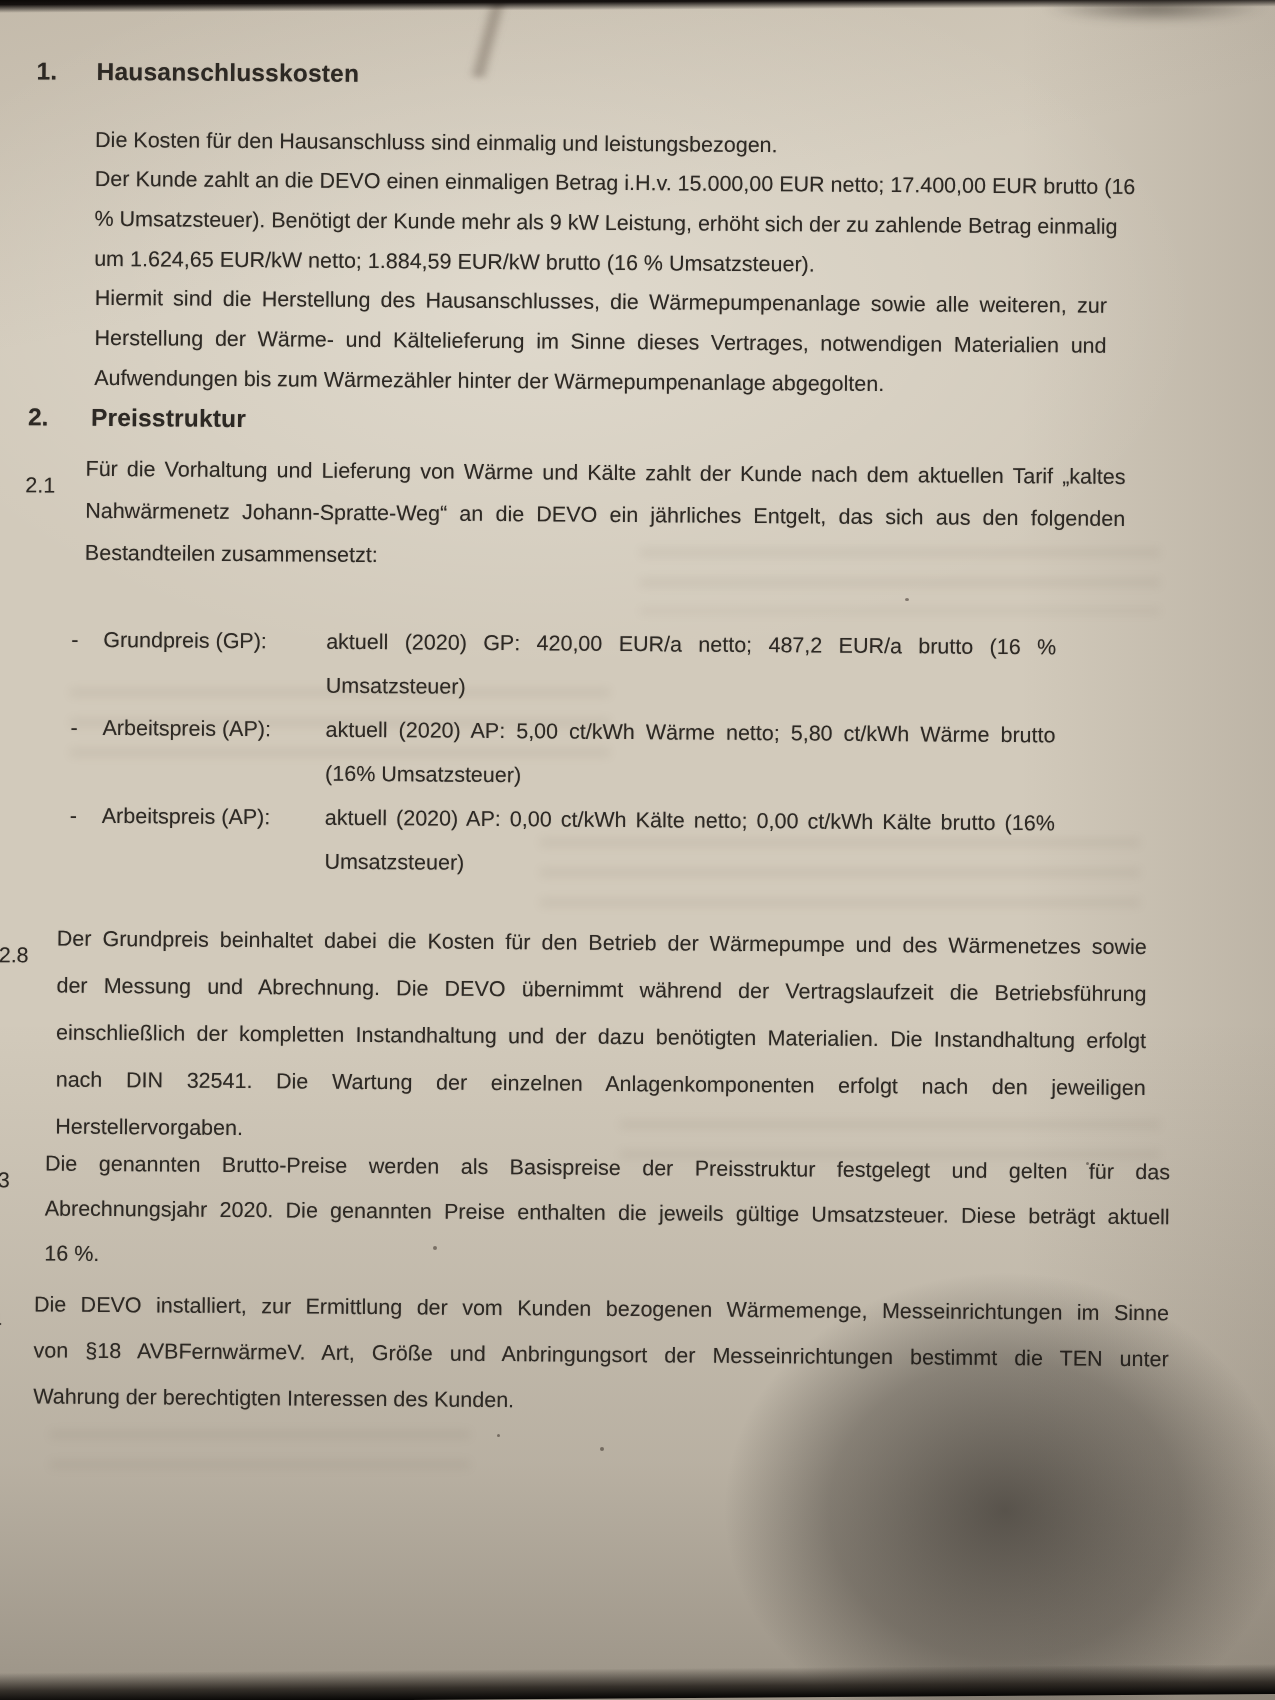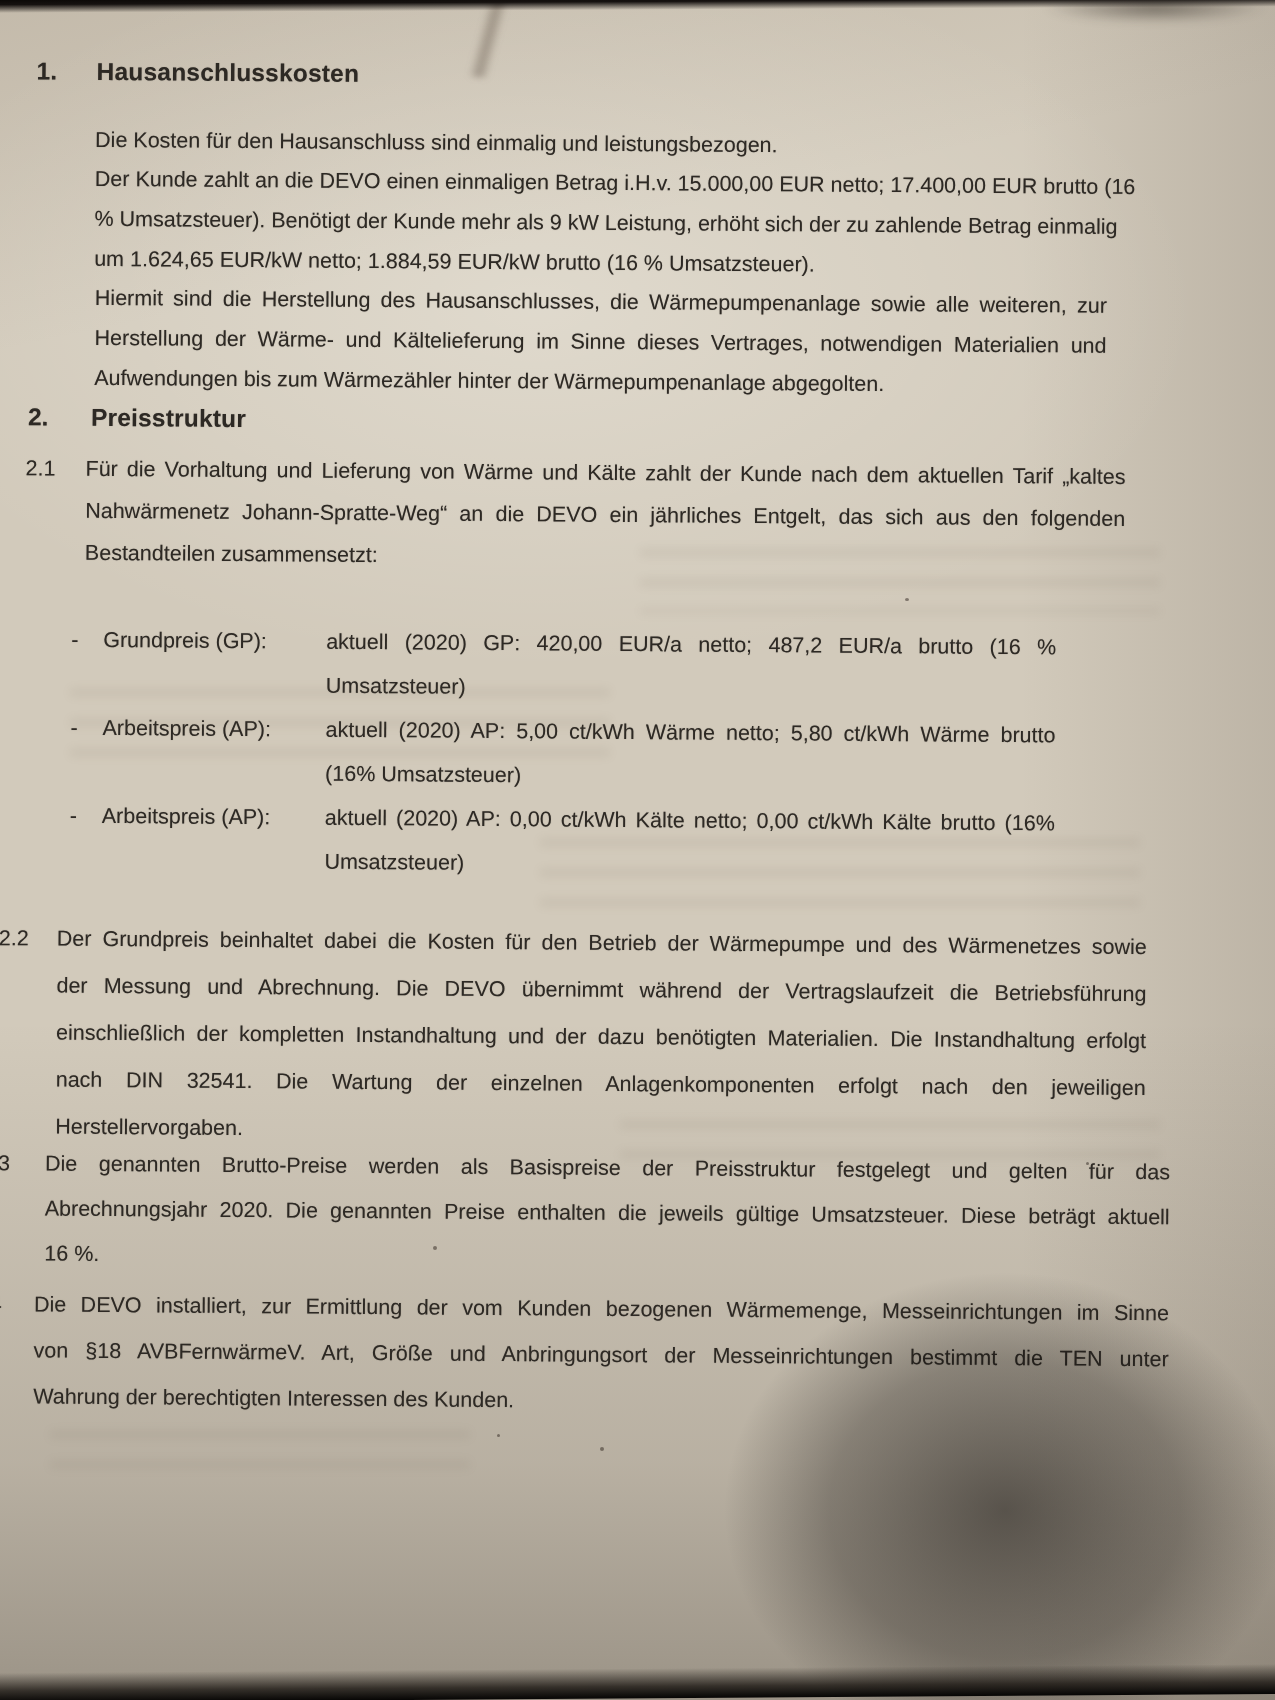--- a/index.html
+++ b/index.html
@@ -32,21 +32,21 @@
   .h2-row .h-num { width:63px; }
   .h-title { font-weight:bold; font-size:24.5px; letter-spacing:0.2px; }
 
   .p1 { left:95px; top:124px; width:1012px; line-height:40px; }
   .p2 { left:95px; top:163px; width:1012px; line-height:40px; }
   .p3 { left:96px; top:282px; width:1012px; line-height:40px; }
   .h1-row { left:36px; top:62px; }
   .h2-row { left:30px; top:408px; }
 
   .clause { position:absolute; }
-  .cl-num { position:absolute; top:0; }
+  .cl-num { position:absolute; top:17px; }
   .c21 { left:88px; top:452px; width:1040px; line-height:42px; }
   .c21 .cl-num { left:-60px; }
   .c22 { left:63px; top:920px; width:1090px; line-height:47px; }
   .c22 .cl-num { left:-58px; }
   .c23 { left:53px; top:1146px; width:1125px; line-height:45px; }
   .c23 .cl-num { left:-65px; }
   .c24 { left:43px; top:1286px; width:1135px; line-height:46px; }
   .c24 .cl-num { left:-62px; }
 
   .prices { left:75px; top:622px; width:1110px; line-height:44px; }
@@ -145,21 +145,21 @@
         <span class="price-bullet">-</span>
         <span class="price-label">Arbeitspreis (AP):</span>
         <div class="price-val">
           <div class="ln">aktuell (2020) AP: 0,00 ct/kWh Kälte netto; 0,00 ct/kWh Kälte brutto (16%</div>
           <div class="ln-left">Umsatzsteuer)</div>
         </div>
       </div>
     </div>
 
     <div class="blk clause c22">
-      <span class="cl-num">2.2</span>
+      <span class="cl-num">2.8</span>
       <div class="ln">Der Grundpreis beinhaltet dabei die Kosten für den Betrieb der Wärmepumpe und des Wärmenetzes sowie</div>
       <div class="ln">der Messung und Abrechnung. Die DEVO übernimmt während der Vertragslaufzeit die Betriebsführung</div>
       <div class="ln">einschließlich der kompletten Instandhaltung und der dazu benötigten Materialien. Die Instandhaltung erfolgt</div>
       <div class="ln">nach DIN 32541. Die Wartung der einzelnen Anlagenkomponenten erfolgt nach den jeweiligen</div>
       <div class="ln-left">Herstellervorgaben.</div>
     </div>
 
     <div class="blk clause c23">
       <span class="cl-num">2.3</span>
       <div class="ln">Die genannten Brutto-Preise werden als Basispreise der Preisstruktur festgelegt und gelten für das</div>

